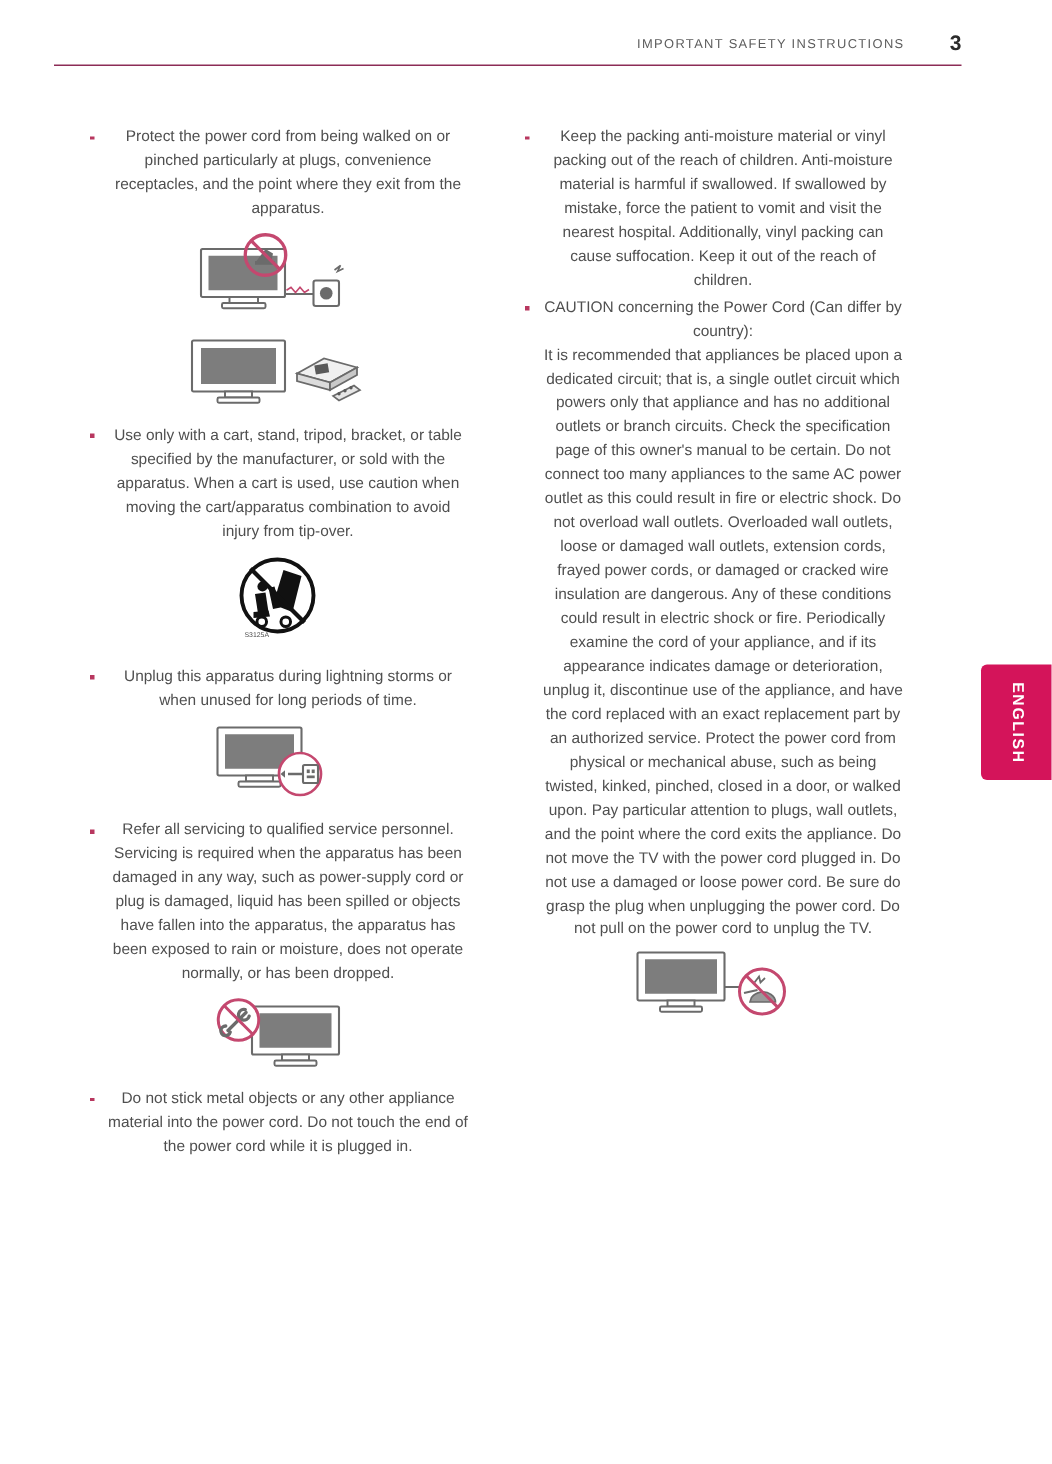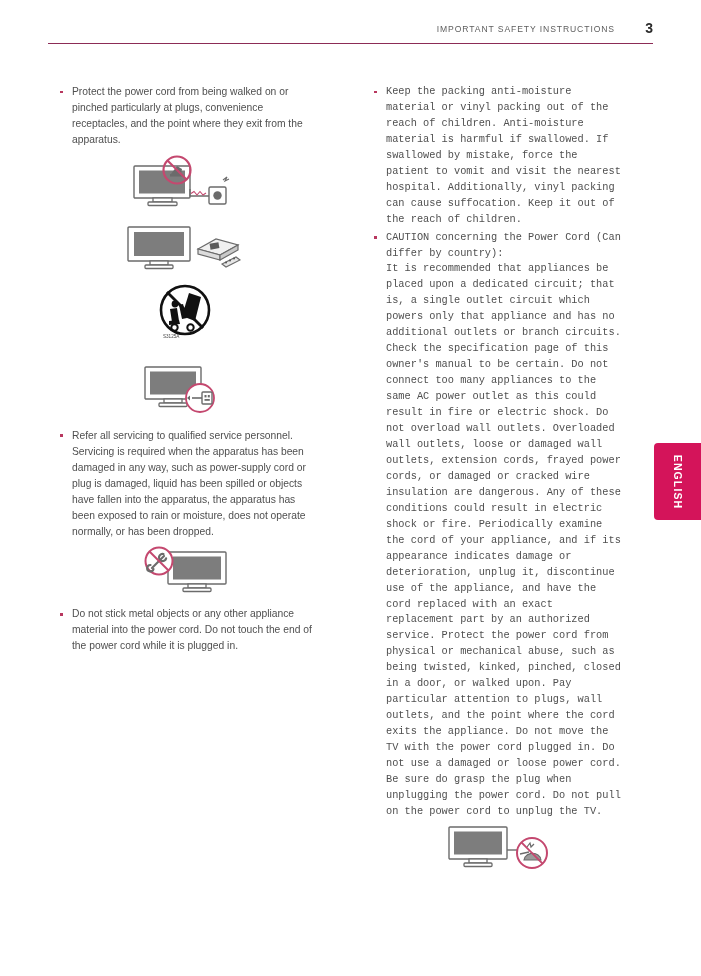--- a/index.html
+++ b/index.html
@@ -12,21 +12,21 @@
     height: 976px;
     font-family: "Liberation Sans", sans-serif;
     color: #4a4a4a;
     position: relative;
     overflow: hidden;
   }
 
   
   .page-header {
     position: absolute;
-    left: 48px;
+    left: 36px;
     top: 22px;
     width: 605px;
     height: 24px;
   }
   .header-rule {
     position: absolute;
     left: 0;
     top: 21px;
     width: 605px;
     height: 1px;
@@ -51,21 +51,21 @@
     color: #2b2b2b;
   }
 
   
   .col {
     position: absolute;
     top: 84px;
     width: 254px;
   }
   .col-left  { left: 58px; }
-  .col-right { left: 372px; font-family: Liberation Mono, monospace; }
+  .col-right { left: 348px; }
 
   ul.bullets {
     list-style: none;
     margin: 0;
     padding: 0;
   }
   li.bullet {
     position: relative;
     padding-left: 14px;
     margin-bottom: 2px;
@@ -78,20 +78,21 @@
     content: "";
     position: absolute;
     left: 2px;
     top: 6.5px;
     width: 2.6px;
     height: 2.6px;
     background: #b8375f;
   }
   .para {
     margin: 0;
+    text-align: center;
   }
   .figure {
     display: flex;
     justify-content: center;
     align-items: center;
     margin: 7px 0 12px 0;
   }
   .figure.fig-tight { margin: 4px 0 10px 0; }
   .spacer-sm { height: 6px; }
 
@@ -178,20 +179,23 @@
         <path d="M94 32 l0 5 l18 -10 l0 -5 z" fill="#c9c9c9" stroke="#6b6b6b" stroke-width="1.2"></path>
         <rect x="84" y="20" width="9" height="6" fill="#5a5a5a" transform="rotate(-10 88 23)"></rect>
 
         <path d="M96 41 l14 -7 l4 3 l-14 7 z" fill="#e6e6e6" stroke="#6b6b6b" stroke-width="1.1"></path>
         <circle cx="100" cy="39.5" r="1.1" fill="#5a5a5a"></circle>
         <circle cx="104" cy="37.5" r="1.1" fill="#5a5a5a"></circle>
         <circle cx="108" cy="35.5" r="1.1" fill="#5a5a5a"></circle>
       </svg>
     </div>
 
+    <li class="bullet">
+      <p class="para">Use only with a cart, stand, tripod, bracket, or table specified by the manufacturer, or sold with the apparatus. When a cart is used, use caution when moving the cart/apparatus combination to avoid injury from tip-over.</p>
+    </li>
     <div class="figure">
       <svg width="60" height="56" viewBox="0 0 60 56">
         <circle cx="30" cy="27" r="24" fill="#ffffff" stroke="#111111" stroke-width="2.6"></circle>
 
         <g fill="#111111">
           <path d="M34 10 l12 4 l-6 24 l-13 -5 z"></path>
           <path d="M24 22 l4 -1 l4 14 l-5 1 z"></path>
           <circle cx="20" cy="21" r="3.4"></circle>
           <path d="M15 26 l7 -1 l2 13 l-7 1 z"></path>
           <path d="M14 38 l10 -1 l1 4 l-11 1 z"></path>
@@ -199,20 +203,23 @@
           <circle cx="35.5" cy="44.5" r="3.2" fill="none" stroke="#111111" stroke-width="2"></circle>
         </g>
 
         <line x1="12" y1="9" x2="48" y2="45" stroke="#111111" stroke-width="2.8"></line>
         <text x="8" y="54.5" font-family="'Liberation Sans', sans-serif" font-size="4.6" fill="#4a4a4a">S3125A</text>
       </svg>
     </div>
 
     <div class="spacer-sm"></div>
 
+    <li class="bullet">
+      <p class="para">Unplug this apparatus during lightning storms or when unused for long periods of time.</p>
+    </li>
     <div class="figure">
       <svg width="84" height="52" viewBox="0 0 84 52">
         <rect x="2" y="3" width="56" height="32" rx="1" fill="#ffffff" stroke="#6b6b6b" stroke-width="1.4"></rect>
         <rect x="7" y="7.5" width="46" height="23" fill="#7d7d7d"></rect>
         <rect x="21" y="35" width="18" height="4" fill="#ffffff" stroke="#6b6b6b" stroke-width="1.3"></rect>
         <rect x="16" y="39" width="28" height="3.5" rx="1" fill="#ffffff" stroke="#6b6b6b" stroke-width="1.3"></rect>
 
         <circle cx="57" cy="34" r="14" fill="#ffffff" stroke="#c4486f" stroke-width="1.8"></circle>
         <path d="M49 34 h10" stroke="#6b6b6b" stroke-width="1.6"></path>
         <path d="M47 31.5 l-3 2.5 l3 2.5 z" fill="#6b6b6b"></path>

